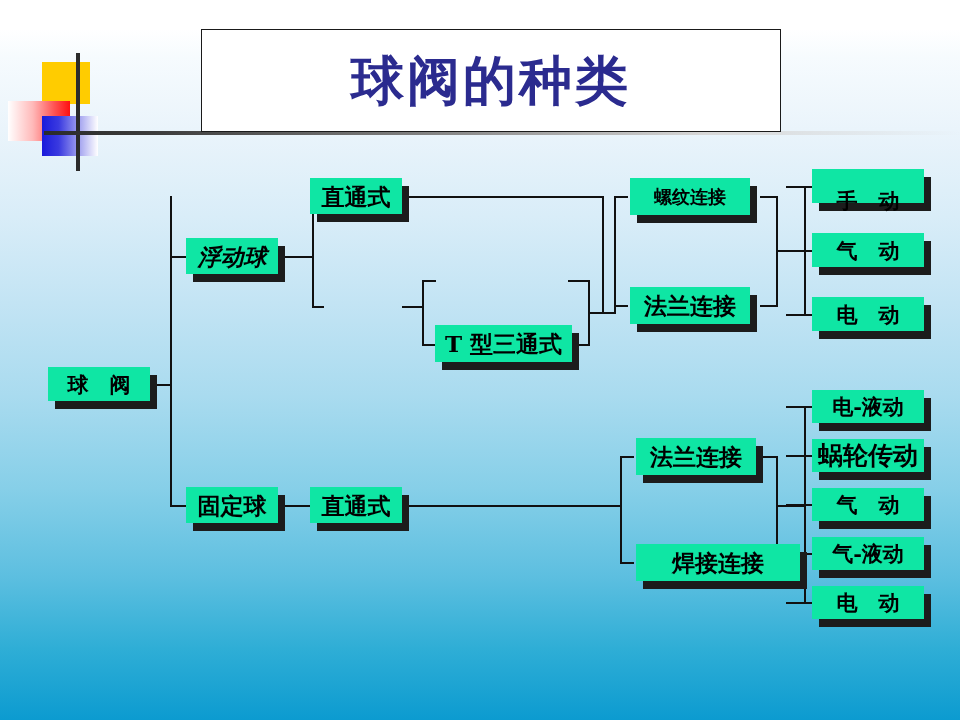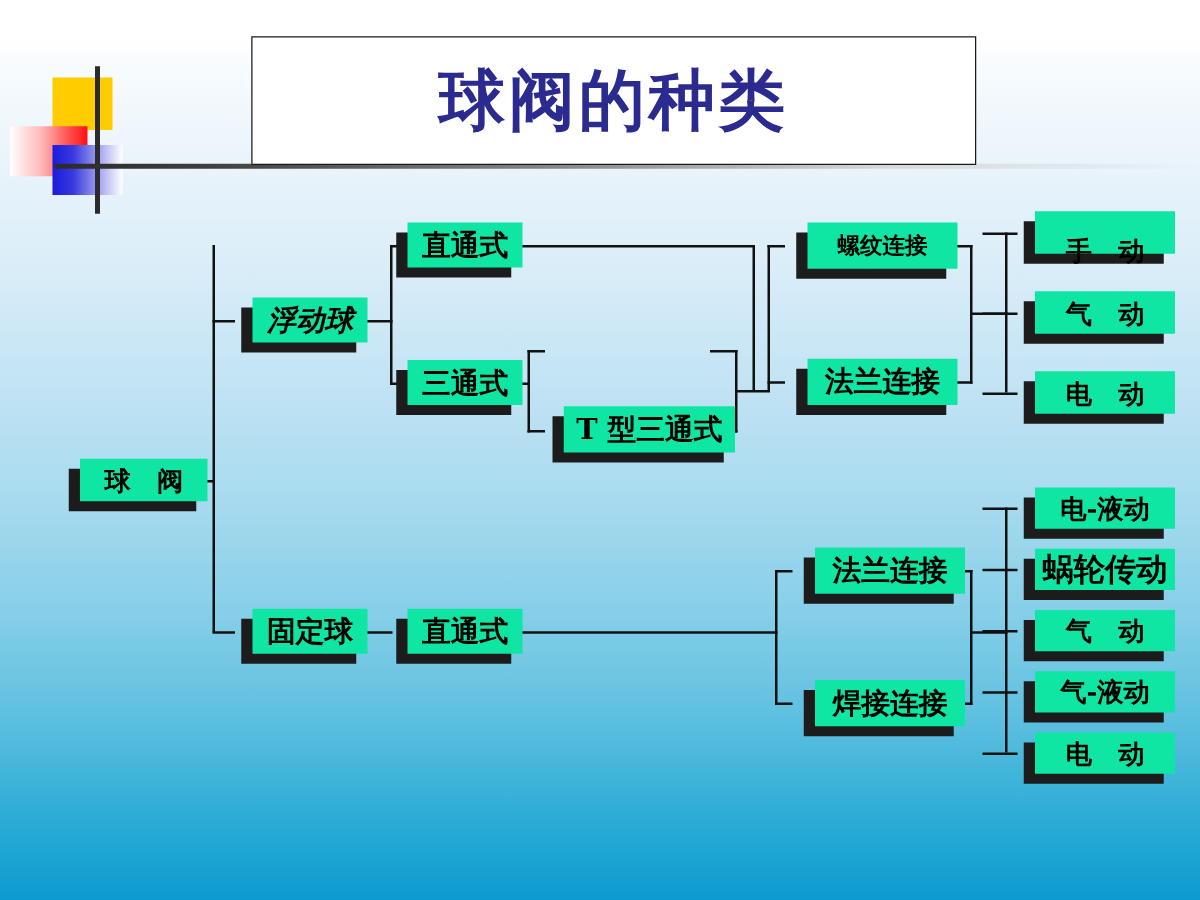--- a/index.html
+++ b/index.html
@@ -52,21 +52,21 @@
     letter-spacing:3px;line-height:1;
   }
 
   
   .node{position:absolute;}
   .node .shadow{
     position:absolute;left:7px;top:8px;width:100%;height:100%;
     background:#1c1c1c;
   }
   .node .face{
-    position:absolute;left:16px;top:0;width:100%;height:100%;
+    position:absolute;left:0;top:0;width:100%;height:100%;
     background:#0FE6A4;
     display:flex;align-items:center;justify-content:center;
   }
   .node .label{
     font-family:"DejaVu Serif","Liberation Serif",serif;
     font-weight:bold;color:#000000;white-space:pre;line-height:1;
   }
 
   
   .h-line{position:absolute;height:2px;background:#111111;}
@@ -161,26 +161,20 @@
     </div>
   </div>
 
   <div class="node" style="left:310px;top:178px;width:92px;height:36px;">
     <div class="shadow"></div>
     <div class="face">
       <span class="label" style="font-size:23px;">直通式</span>
     </div>
   </div>
 
-  <div class="node" style="left:310px;top:288px;width:92px;height:36px;">
-    <div class="shadow"></div>
-    <div class="face">
-      <span class="label" style="font-size:23px;">三通式</span>
-    </div>
-  </div>
 
 
   <div class="node" style="left:435px;top:325px;width:137px;height:37px;">
     <div class="shadow"></div>
     <div class="face">
       <span class="label" style="font-size:23px;">T 型三通式</span>
     </div>
   </div>
 
   <div class="node" style="left:630px;top:178px;width:120px;height:37px;">
@@ -232,21 +226,21 @@
     </div>
   </div>
 
   <div class="node" style="left:636px;top:438px;width:120px;height:37px;">
     <div class="shadow"></div>
     <div class="face">
       <span class="label" style="font-size:23px;">法兰连接</span>
     </div>
   </div>
 
-  <div class="node" style="left:636px;top:544px;width:120px;height:37px;">
+  <div class="node" style="left:636px;top:544px;width:120px;height:37px;padding-left:44px;">
     <div class="shadow"></div>
     <div class="face">
       <span class="label" style="font-size:23px;">焊接连接</span>
     </div>
   </div>
 
   <div class="node" style="left:812px;top:390px;width:112px;height:33px;">
     <div class="shadow"></div>
     <div class="face">
       <span class="label" style="font-size:21px;">电-液动</span>

